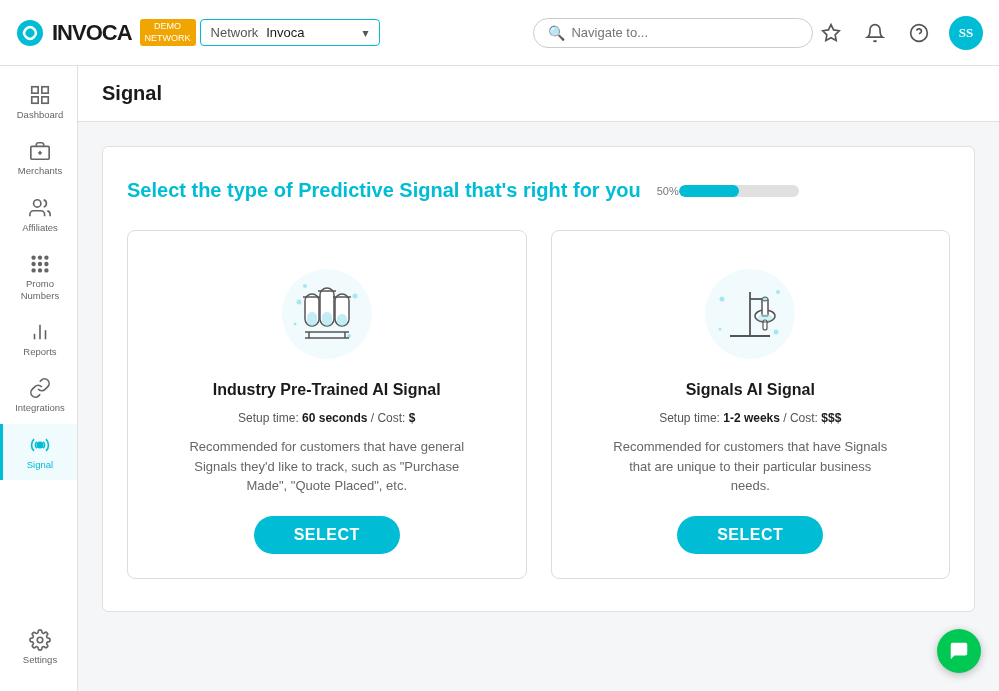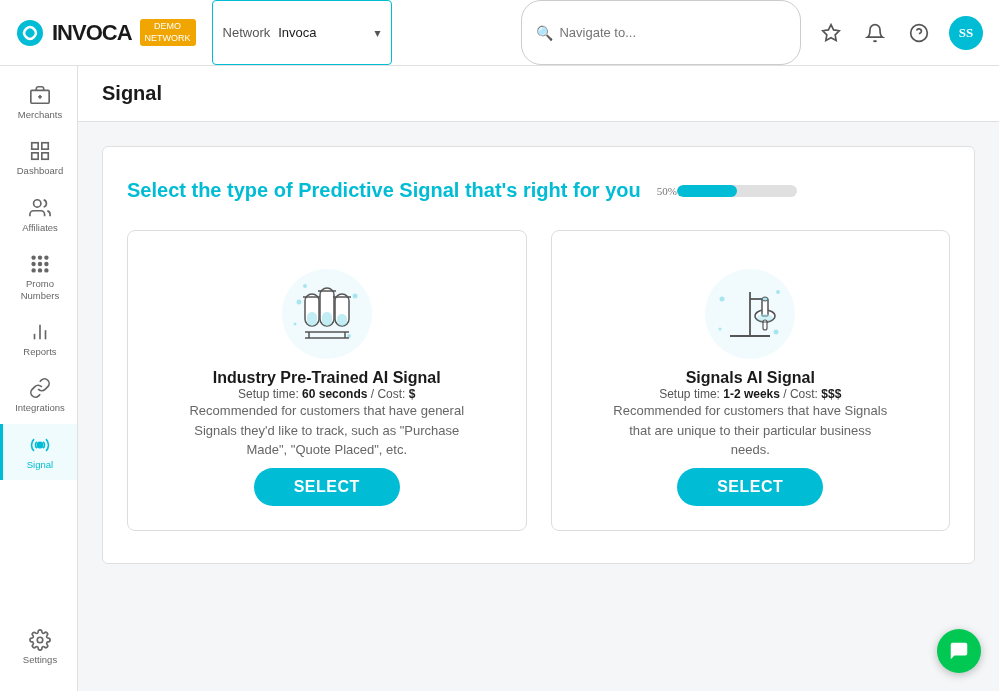--- a/index.html
+++ b/index.html
@@ -3,23 +3,24 @@
   <meta charset="utf-8">
   <style>
     * { box-sizing: border-box; margin: 0; padding: 0; }
     body { font-family: -apple-system, BlinkMacSystemFont, 'Segoe UI', sans-serif; background: #f0f2f5; width: 999px; height: 691px; overflow: hidden; }
 
     
     .top-nav {
       height: 66px;
       background: #fff;
       display: flex;
+      align-items: center;
       padding: 0 16px;
       border-bottom: 1px solid #e0e0e0;
-      gap: 16px;
+      gap: 4px;
       position: relative;
       z-index: 10;
     }
     .logo-area {
       display: flex;
       align-items: center;
       gap: 8px;
     }
     .logo-text {
       font-size: 22px;
@@ -198,21 +199,20 @@
     }
     .signal-heading {
       color: #00bcd4;
       font-size: 20px;
       font-weight: 600;
     }
     .progress-container {
       display: flex;
       align-items: center;
       gap: 0;
-      font-family: Liberation Serif, serif;
     }
     .progress-bar-bg {
       width: 120px;
       height: 12px;
       background: #e0e0e0;
       border-radius: 6px;
       overflow: hidden;
     }
     .progress-bar-fill {
       height: 100%;
@@ -231,20 +231,21 @@
     }
     .type-card {
       flex: 1;
       border: 1px solid #ddd;
       border-radius: 8px;
       padding: 28px 20px 24px;
       display: flex;
       flex-direction: column;
       align-items: center;
       text-align: center;
+      gap: 12px;
     }
     .type-card-icon {
       width: 110px;
       height: 110px;
       display: flex;
       align-items: center;
       justify-content: center;
     }
     .type-card-title {
       font-size: 16px;
@@ -350,36 +351,36 @@
     <div class="avatar">SS</div>
   </div>
 </nav>
 
 <div class="app-body">
 
   <aside class="sidebar">
 
     <div class="sidebar-item">
       <svg viewBox="0 0 24 24" fill="none" stroke="currentColor" stroke-width="1.8">
+        <rect x="3" y="3" width="7" height="7"></rect>
+          <rect x="14" y="3" width="7" height="7"></rect>
+        <rect x="3" y="14" width="7" height="7"></rect>
+          <rect x="14" y="14" width="7" height="7"></rect>
+      </svg>
+      <span>Dashboard</span>
+    </div>
+
+    <div class="sidebar-item">
+      <svg viewBox="0 0 24 24" fill="none" stroke="currentColor" stroke-width="1.8">
         <rect x="2" y="7" width="20" height="14" rx="1"></rect>
         <path d="M16 7V5a2 2 0 0 0-2-2h-4a2 2 0 0 0-2 2v2"></path>
         <line x1="12" y1="12" x2="12" y2="16"></line>
         <line x1="10" y1="14" x2="14" y2="14"></line>
       </svg>
       <span>Merchants</span>
-    </div>
-
-    <div class="sidebar-item">
-      <svg viewBox="0 0 24 24" fill="none" stroke="currentColor" stroke-width="1.8">
-        <rect x="3" y="3" width="7" height="7"></rect>
-          <rect x="14" y="3" width="7" height="7"></rect>
-        <rect x="3" y="14" width="7" height="7"></rect>
-          <rect x="14" y="14" width="7" height="7"></rect>
-      </svg>
-      <span>Dashboard</span>
     </div>
 
 
     <div class="sidebar-item">
       <svg viewBox="0 0 24 24" fill="none" stroke="currentColor" stroke-width="1.8">
         <path d="M17 21v-2a4 4 0 0 0-4-4H5a4 4 0 0 0-4 4v2"></path>
         <circle cx="9" cy="7" r="4"></circle>
         <path d="M23 21v-2a4 4 0 0 0-3-3.87"></path>
         <path d="M16 3.13a4 4 0 0 1 0 7.75"></path>
       </svg>

